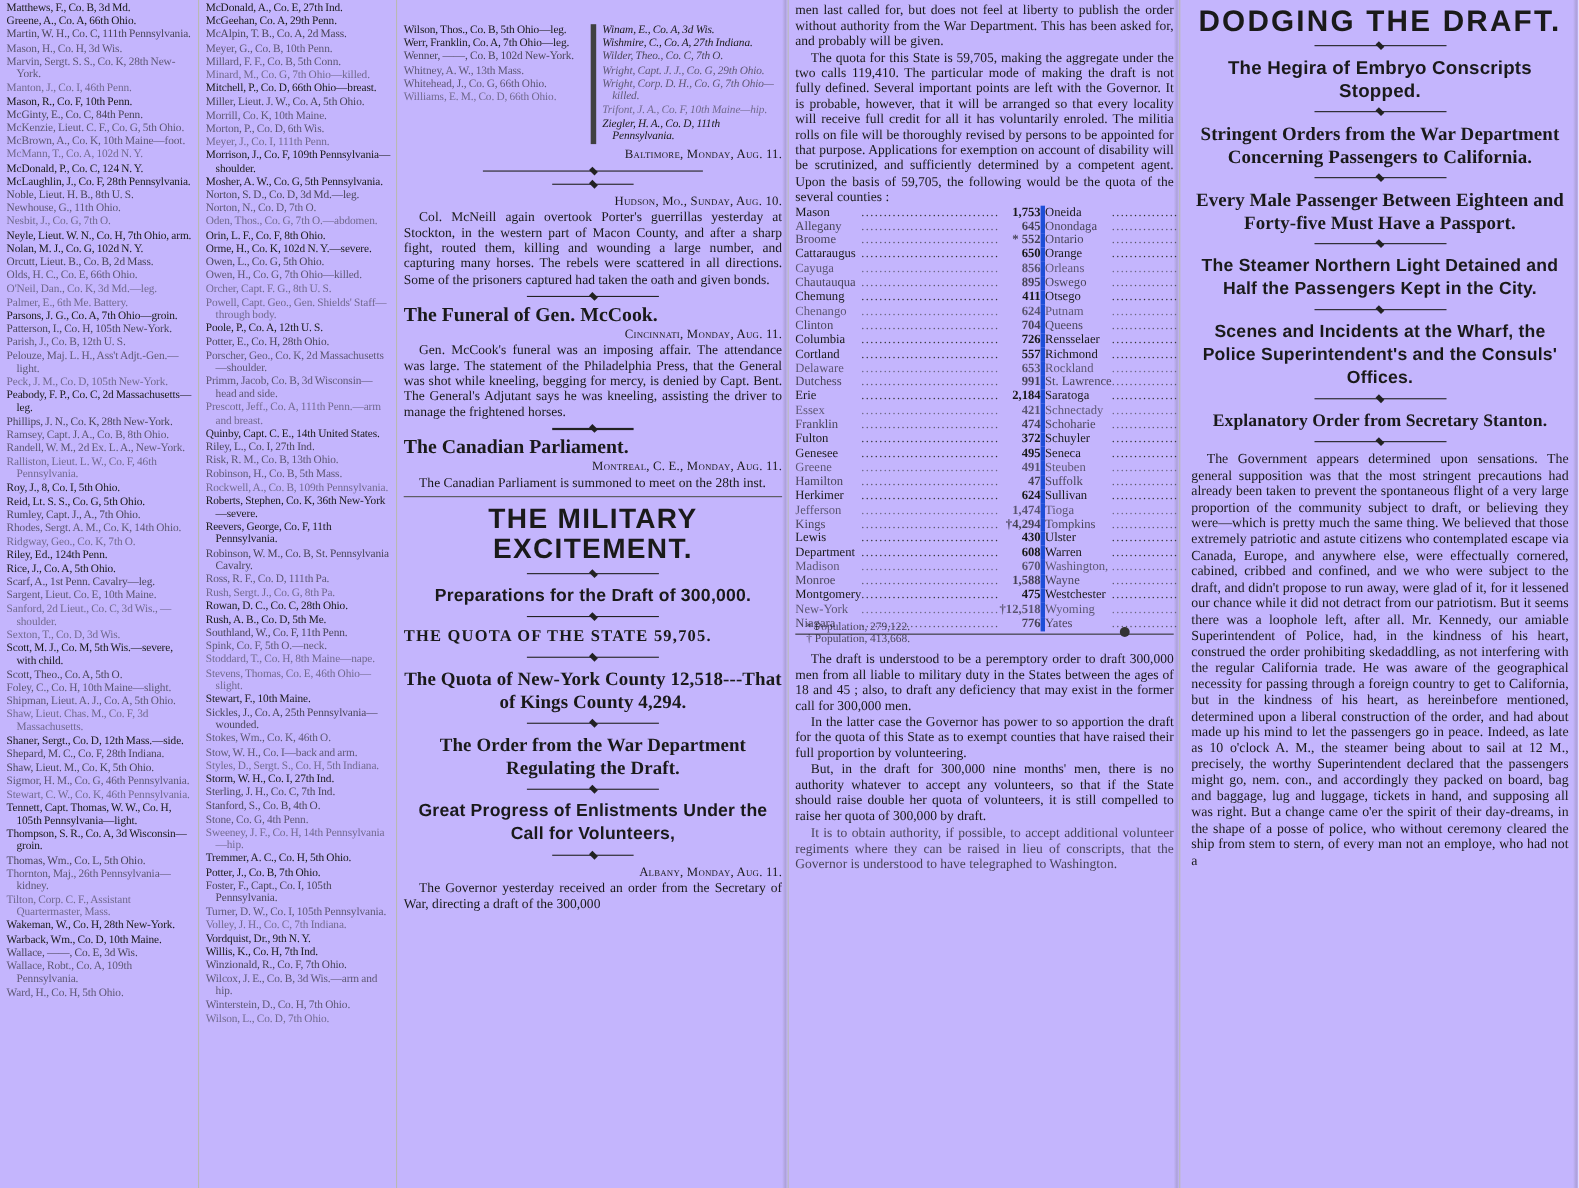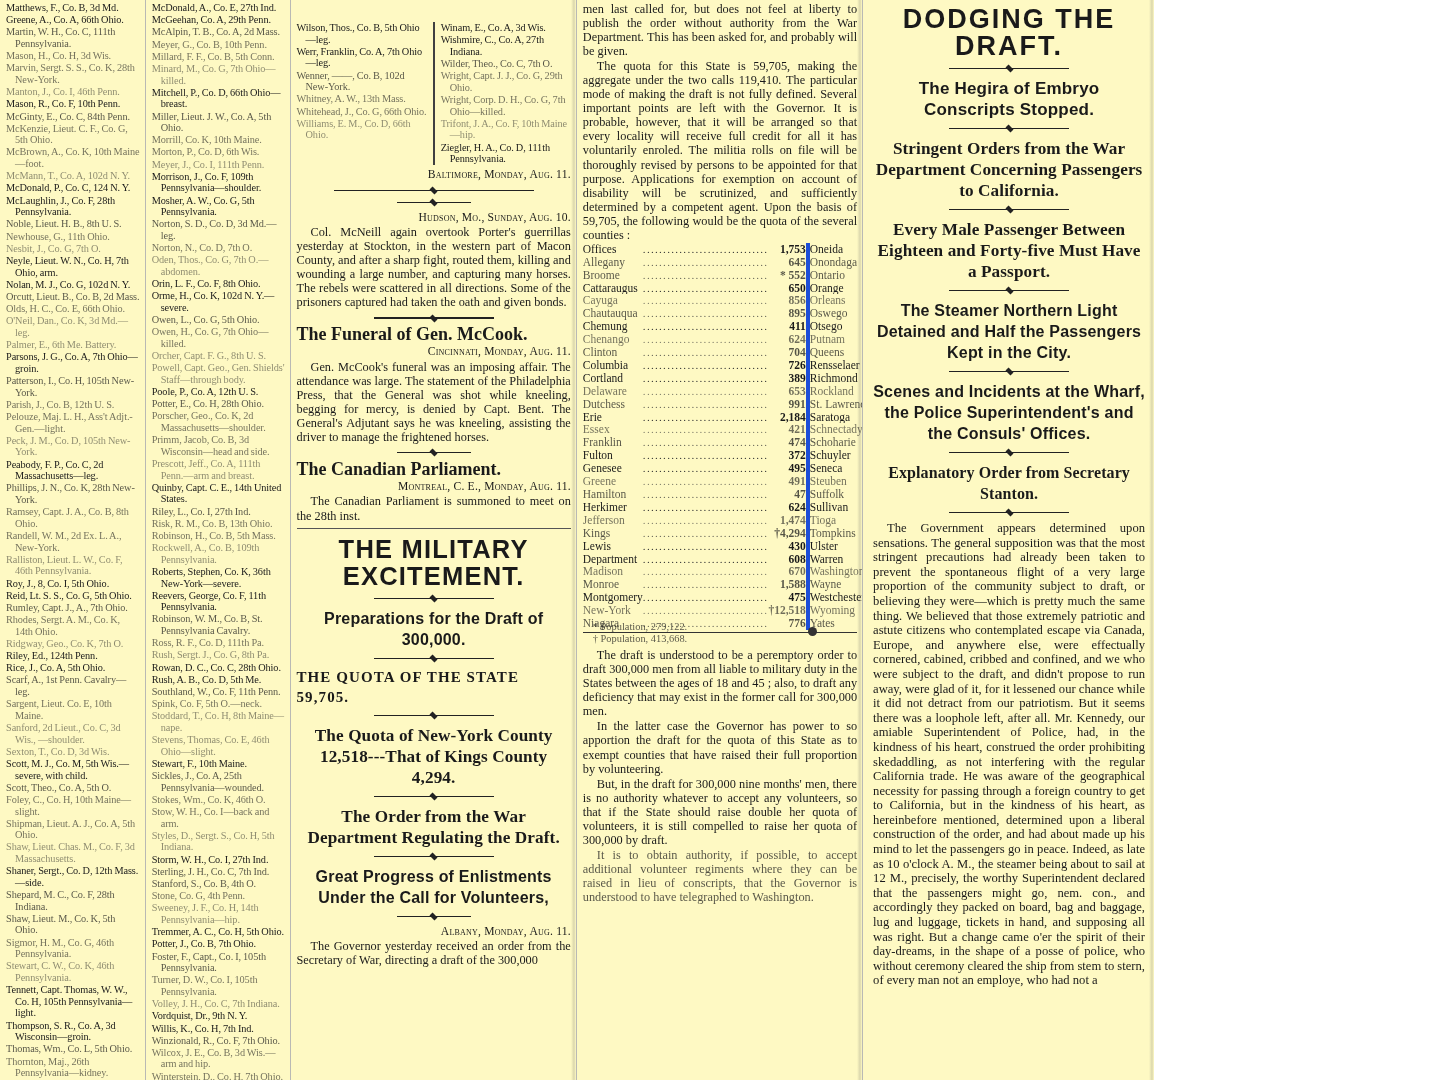--- a/index.html
+++ b/index.html
@@ -2,22 +2,22 @@
 <html><head>
 <meta charset="utf-8">
 <style>
   html,body{margin:0;padding:0;background:#ffffff;}
   body{
     width:1435px;height:1080px;overflow:hidden;
     font-family:"Liberation Serif","DejaVu Serif",serif;
     color:#1a1a1a;
   }
   #page{
-    position:relative;width:1154px;height:1080px;
-    background:#fef9c3;
+    position:relative;width:1435px;height:1080px;
+    background:#c4b5fd;
     display:flex;
   }
   
   .col{position:relative;box-sizing:border-box;height:1080px;overflow:hidden;}
   .col + .col{border-left:1px solid #b9b9b4;}
   .colpad{padding:2px 5px 0 6px;}
 
   
   .col-names{width:180px;}
   .namelist{list-style:none;margin:0;padding:0;}
@@ -272,21 +272,21 @@
     <div class="colpad">
       <div style="display:flex;gap:6px;margin-top:20px;">
         <ul class="namelist" id="nl3" style="flex:1;">
             <li>Wilson, Thos., Co. B, 5th Ohio—leg.</li>
             <li>Werr, Franklin, Co. A, 7th Ohio—leg.</li>
             <li class="faded">Wenner, ——, Co. B, 102d New-York.</li>
             <li class="faded2">Whitney, A. W., 13th Mass.</li>
             <li class="faded2">Whitehead, J., Co. G, 66th Ohio.</li>
             <li class="faded3">Williams, E. M., Co. D, 66th Ohio.</li>
           </ul>
-        <ul class="namelist" id="nl4" style="flex:1;border-left:2px solid #404040;padding-left:6px;">
+        <ul class="namelist" id="nl4" style="flex:1;border-left:5px solid #404040;padding-left:6px;font-style:italic;">
             <li>Winam, E., Co. A, 3d Wis.</li>
             <li>Wishmire, C., Co. A, 27th Indiana.</li>
             <li class="faded">Wilder, Theo., Co. C, 7th O.</li>
             <li class="faded2">Wright, Capt. J. J., Co. G, 29th Ohio.</li>
             <li class="faded2">Wright, Corp. D. H., Co. G, 7th Ohio—killed.</li>
             <li class="faded3">Trifont, J. A., Co. F, 10th Maine—hip.</li>
             <li>Ziegler, H. A., Co. D, 111th Pennsylvania.</li>
           </ul>
       </div>
 
@@ -331,21 +331,21 @@
   </div>
 
   <div class="col col-wide">
     <div class="colpad">
       <p class="body noind">men last called for, but does not feel at liberty to publish the order without authority from the War Department. This has been asked for, and probably will be given.</p>
       <p class="body">The quota for this State is 59,705, making the aggregate under the two calls 119,410. The particular mode of making the draft is not fully defined. Several important points are left with the Governor. It is probable, however, that it will be arranged so that every locality will receive full credit for all it has voluntarily enroled. The militia rolls on file will be thoroughly revised by persons to be appointed for that purpose. Applications for exemption on account of disability will be scrutinized, and sufficiently determined by a competent agent. Upon the basis of 59,705, the following would be the quota of the several counties :</p>
 
       <table class="quota">
         <tbody id="quota-body">
             <tr>
-              <td class="cty">Offices</td>
+              <td class="cty">Mason</td>
               <td class="dots">...............................</td>
               <td class="num">1,753</td>
               <td class="cty gap">Oneida</td>
               <td class="dots">...............................</td>
             </tr>
             <tr class="faded">
               <td class="cty">Allegany</td>
               <td class="dots">...............................</td>
               <td class="num">645</td>
               <td class="cty gap">Onondaga</td>
@@ -403,21 +403,21 @@
             <tr>
               <td class="cty">Columbia</td>
               <td class="dots">...............................</td>
               <td class="num">726</td>
               <td class="cty gap">Rensselaer</td>
               <td class="dots">...............................</td>
             </tr>
             <tr>
               <td class="cty">Cortland</td>
               <td class="dots">...............................</td>
-              <td class="num">389</td>
+              <td class="num">557</td>
               <td class="cty gap">Richmond</td>
               <td class="dots">...............................</td>
             </tr>
             <tr class="faded2">
               <td class="cty">Delaware</td>
               <td class="dots">...............................</td>
               <td class="num">653</td>
               <td class="cty gap">Rockland</td>
               <td class="dots">...............................</td>
             </tr>

